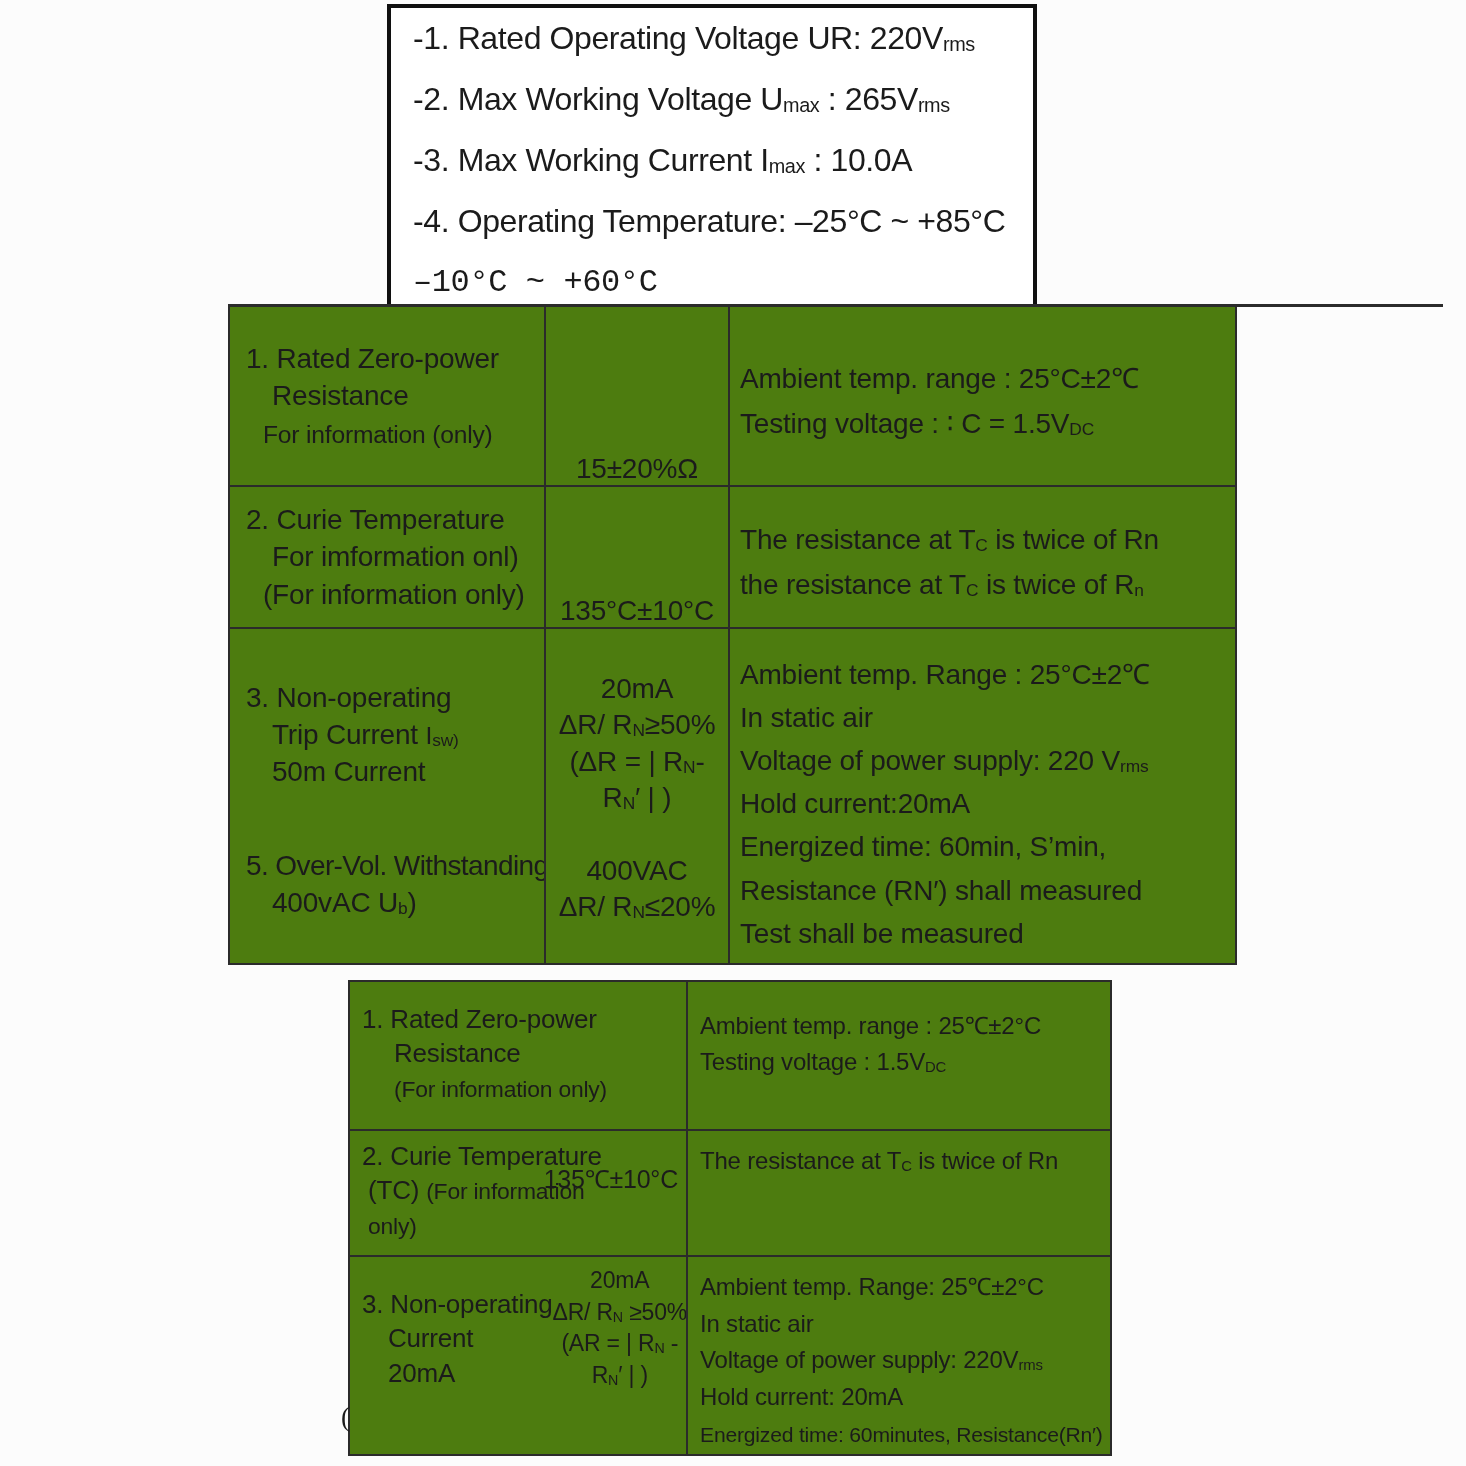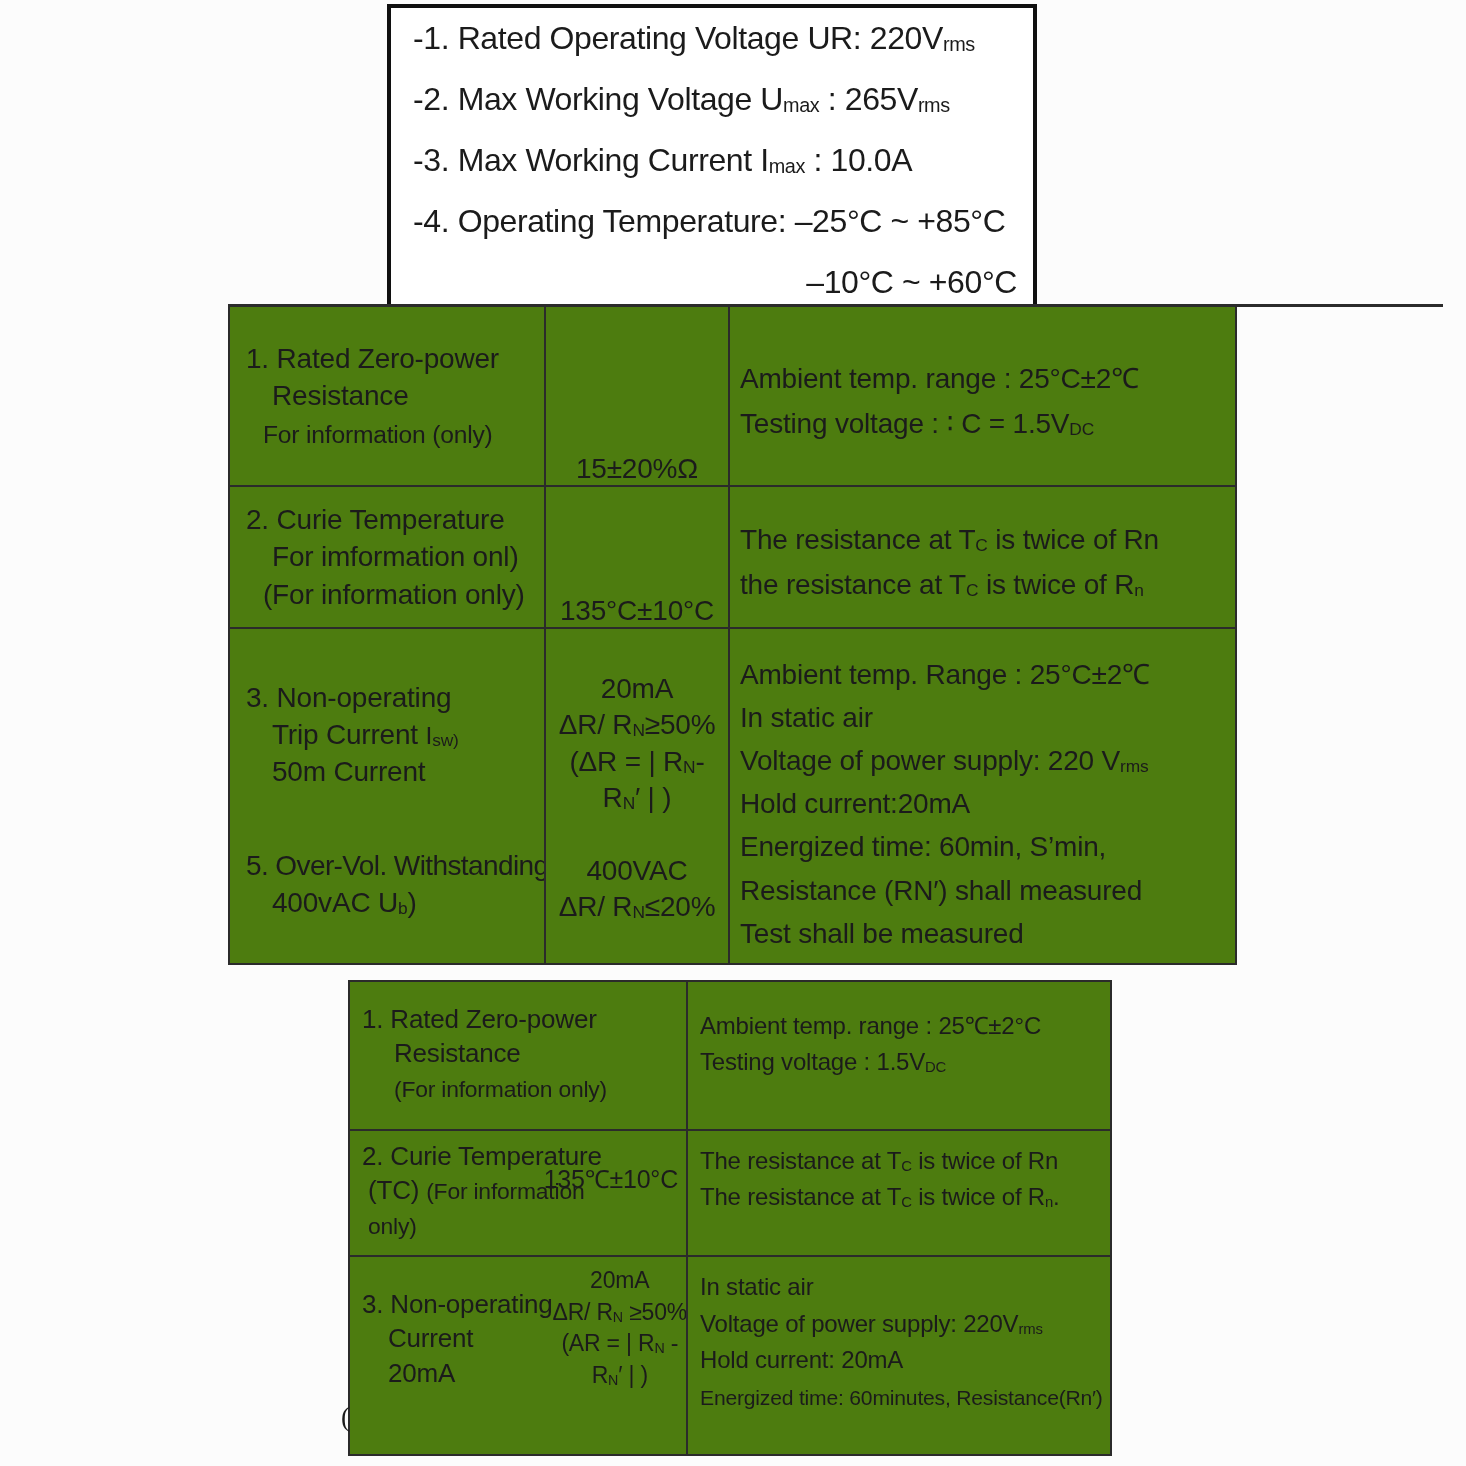--- a/index.html
+++ b/index.html
@@ -10,21 +10,21 @@
   .sm { font-size:0.88em; }
 
   
   .spec-box{
     position:absolute; left:387px; top:4px; width:650px; height:356px;
     border:4px solid var(--bx,#101010);
     font-family:"Liberation Sans",sans-serif; font-size:32px; letter-spacing:-0.4px;
     padding:12px 16px 0 22px; background:#fff;
   }
   .spec-box .ln{ margin-bottom:24px; }
-  .spec-box .ln.right{ text-align:right; margin-top:4px; margin-bottom:0; }
+  .spec-box .ln.right{ margin-top:4px; margin-bottom:0;font-family:Liberation Mono, monospace; }
 
   
   .tbl{ position:absolute; display:grid; background:#4d7c0f; border:2px solid var(--bd,#2b2b2b);
         font-family:Liberation Sans, sans-serif; letter-spacing:-0.2px; }
   .c{ border-right:2px solid var(--bd,#2b2b2b); border-bottom:2px solid var(--bd,#2b2b2b); overflow:hidden; }
   .noR{ border-right:none; } .noB{ border-bottom:none; }
   .in1{ padding-left:17px; } .in2{ padding-left:26px; } .in3{ padding-left:32px; } .in0{ padding-left:6px; }
 
   
   .top-rule{ position:absolute; left:228px; top:304px; width:1215px; height:3px; background:var(--bd,#2b2b2b); }
@@ -137,37 +137,37 @@
   </div>
 
   <div class="c param r2p">
     <div class="ln"><span>2.  Curie Temperature</span></div>
     <div class="ln in0"><span>(TC)  </span><span class="sm">(For information</span></div>
     <div class="ln in0"><span class="sm">only)</span></div>
     <div class="ln val-float"><span>135℃±10°C</span></div>
   </div>
   <div class="c cond r2c noR">
     <div class="ln"><span>The resistance at T</span><span class="sb">C</span><span> is twice of Rn</span></div>
-    <div class="ln"><span>The resistance at T</span><span class="sb">C</span><span> is twice of R</span><span class="sb">n</span><span>.</span></div>
   </div>
 
   <div class="c r3p noB">
     <div class="leftlines">
       <div class="ln"><span>3.  Non-operating</span></div>
       <div class="ln in2"><span>Current</span></div>
       <div class="ln in2"><span>20mA</span></div>
     </div>
     <div class="formula">
       <div class="ln"><span>20mA</span></div>
       <div class="ln"><span>ΔR/ R</span><span class="sb">N</span><span> ≥50%</span></div>
       <div class="ln"><span>(AR = | R</span><span class="sb">N</span><span> -</span></div>
       <div class="ln"><span>R</span><span class="sb">N</span><span>′ | )</span></div>
     </div>
   </div>
   <div class="c cond r3c2 noR noB">
+    <div class="ln"><span>Ambient temp. Range: 25℃±2°C</span></div>
     <div class="ln"><span>In static air</span></div>
     <div class="ln"><span>Voltage of power supply:  220V</span><span class="sb">rms</span></div>
     <div class="ln"><span>Hold current: 20mA</span></div>
     <div class="ln"><span class="sm">Energized time: 60</span><span class="sm">minutes, Resistance(Rn′)</span></div>
   </div>
 </div>
 
 <div class="stray">(</div>
 
 </body></html>

